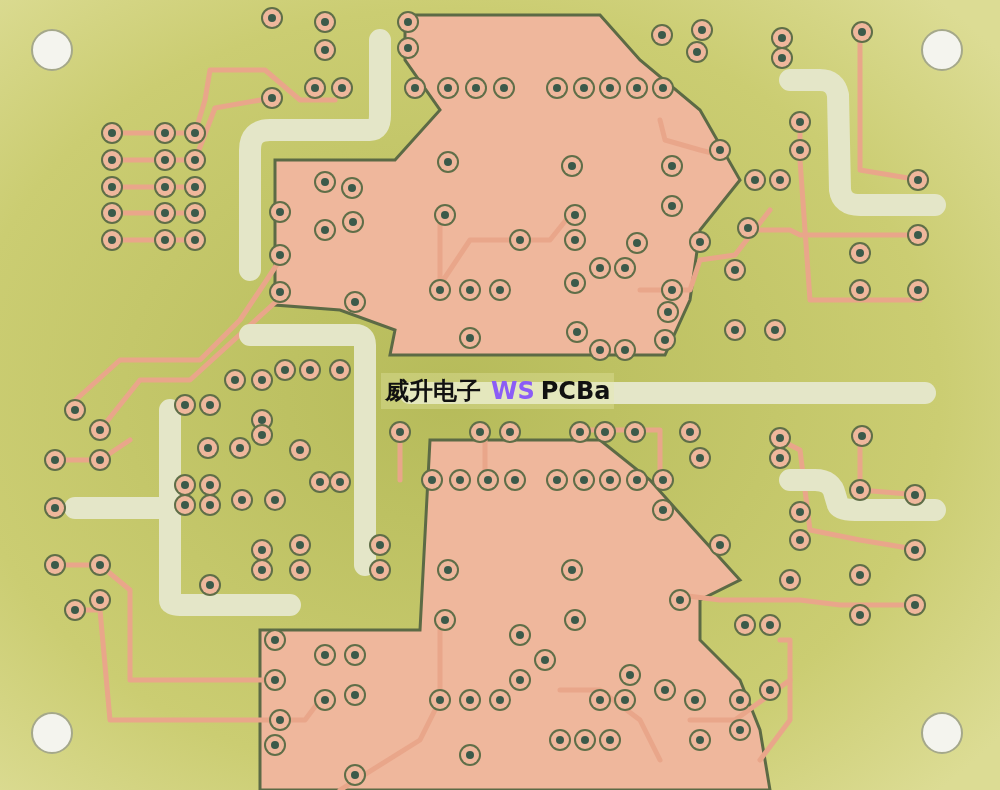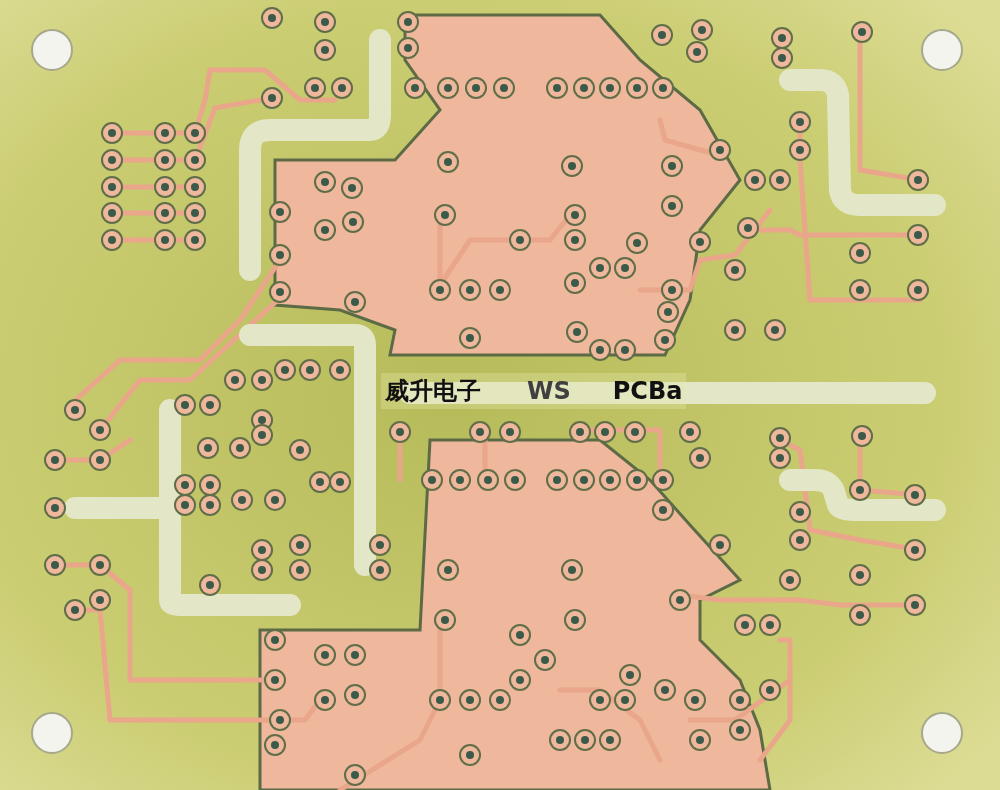--- a/index.html
+++ b/index.html
@@ -1,21 +1,21 @@
 <!DOCTYPE html>
 <html><head>
 <meta charset="utf-8">
 <style>
   html,body{margin:0;padding:0;background:#fff;}
   #stage{position:relative;width:1000px;height:790px;overflow:hidden;}
   svg{position:absolute;left:0;top:0;}
   .wm{position:absolute;left:381px;top:373px;height:36px;display:flex;align-items:center;
       font-family:"DejaVu Sans",sans-serif;font-weight:bold;font-size:24px;color:#111;
-      background:rgba(230,232,170,0.35);padding:0 4px;letter-spacing:0px;gap:36px;}
-  .wm .ws{color:#404040;margin:0 6px 0 10px;text-align:center;}
+      background:rgba(230,232,170,0.35);padding:0 4px;letter-spacing:0px;}
+  .wm .ws{color:#8b5cf6;margin:0 6px 0 10px;text-align:center;}
 </style>
 </head>
 <body>
 
 <div id="stage">
   <svg id="board" width="1000" height="790" viewBox="0 0 1000 790">
     <defs>
       <radialGradient id="subGrad" cx="45%" cy="50%" r="70%">
         <stop offset="0" stop-color="#b6bb5a"></stop>
         <stop offset="0.7" stop-color="#cbcd72"></stop>

